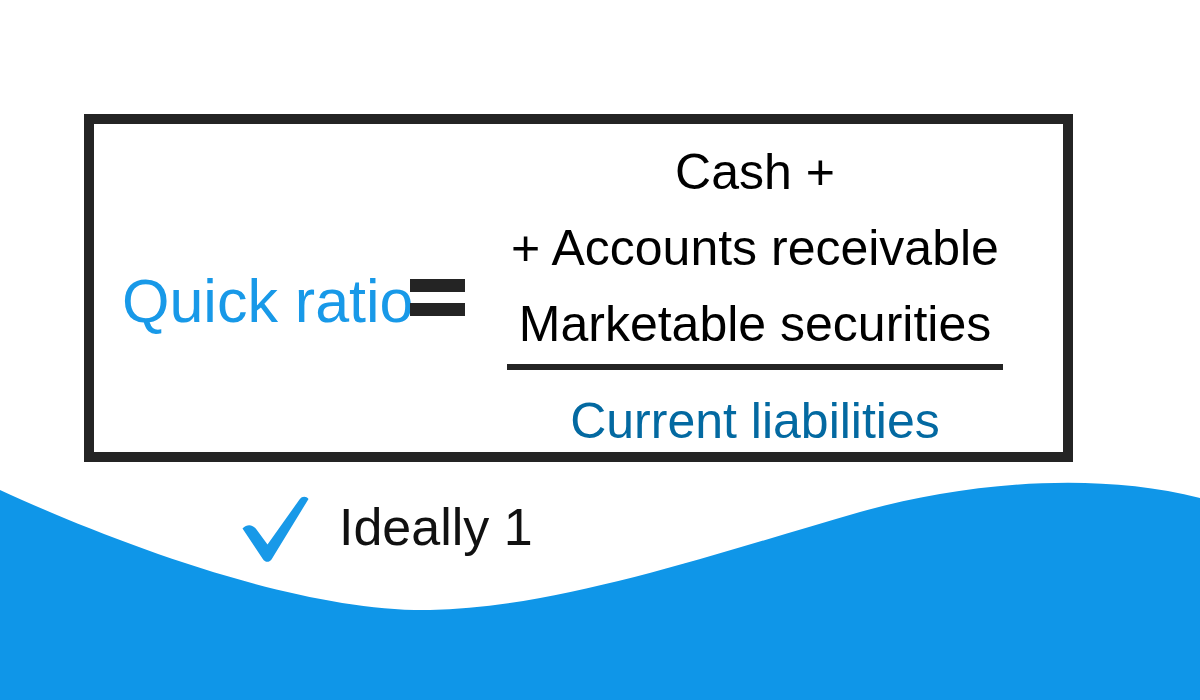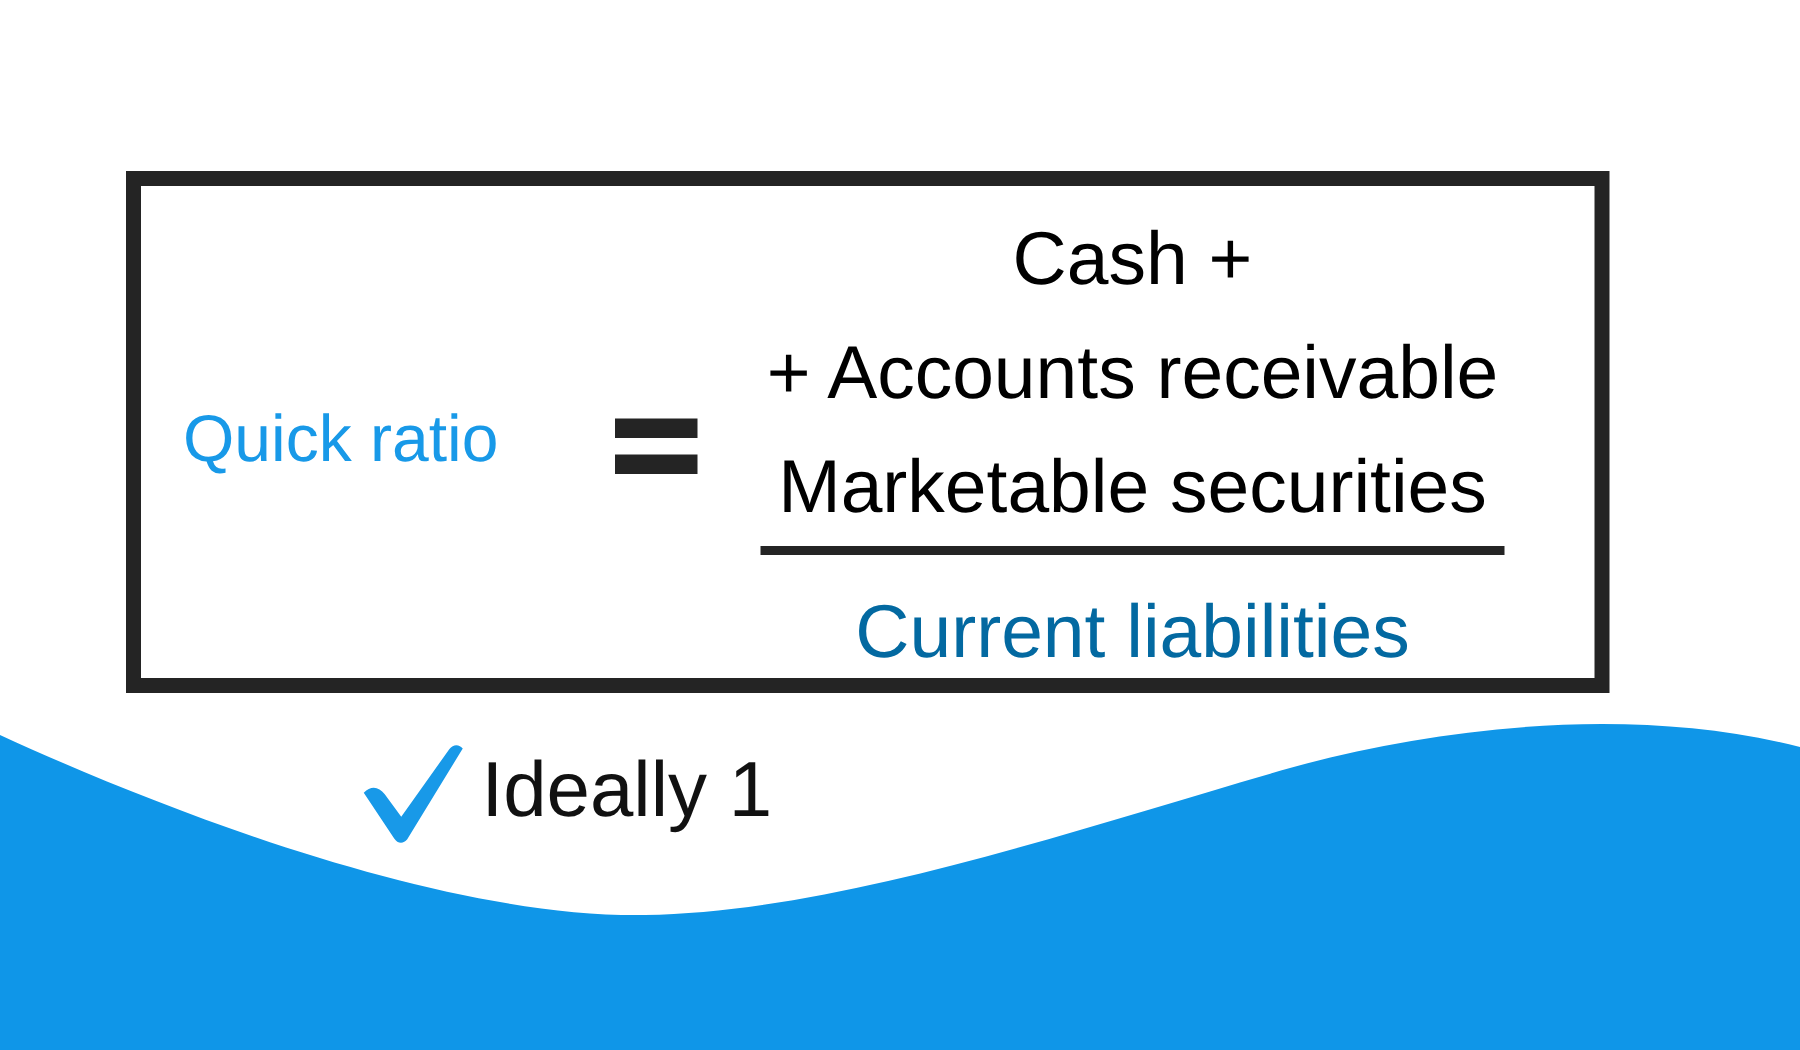--- a/index.html
+++ b/index.html
@@ -49,21 +49,21 @@
     height: 100%;
     display: flex;
     align-items: center;
     justify-content: flex-start;
   }
 
   .lhs-label {
     position: absolute;
     left: 28px;
     top: 147px;
-    font-size: 44px;
+    font-size: 61px;
     line-height: 1;
     color: #1899e8;
     white-space: nowrap;
     letter-spacing: 0px;
   }
 
   .equals-sign {
     position: absolute;
     left: 316px;
     top: 155px;
@@ -116,21 +116,21 @@
   }
 
   
   #footnote {
     position: absolute;
     left: 240px;
     top: 495px;
     z-index: 3;
     display: flex;
     align-items: center;
-    gap: 9px;
+    gap: 27px;
   }
   #check-icon {
     width: 72px;
     height: 68px;
     display: block;
   }
   #footnote-label {
     font-size: 52px;
     line-height: 1;
     color: #111111;

